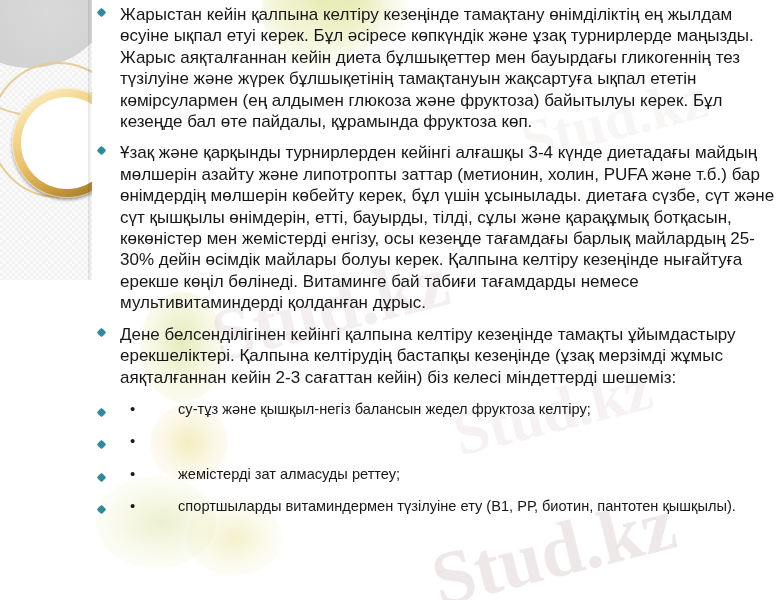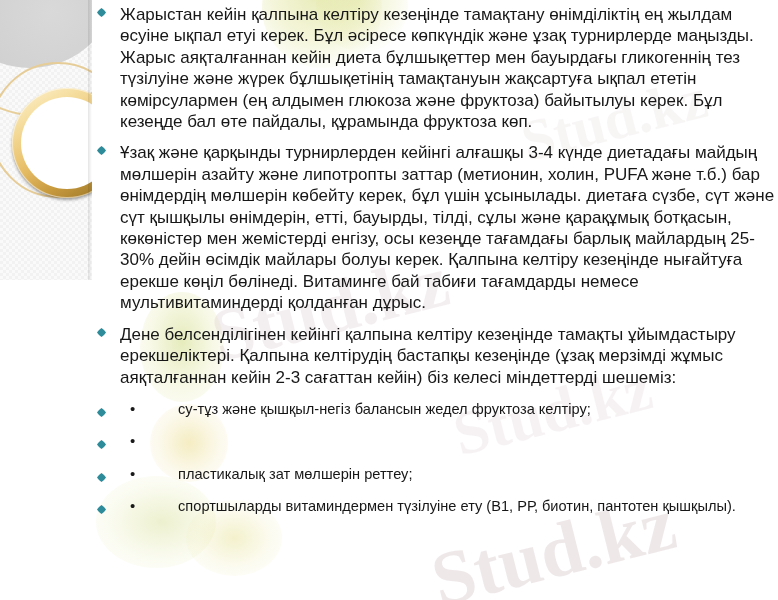--- a/index.html
+++ b/index.html
@@ -202,21 +202,21 @@
       <span class="dot"></span>
     </div>
 
     <div class="sub">
       <span class="bullet">
         <svg width="9" height="9" viewBox="0 0 9 9">
             <path d="M4.5 0 L7 2 L9 4.5 L7 7 L4.5 9 L2 7 L0 4.5 L2 2 Z" fill="#2e8b9a"></path>
           </svg>
       </span>
       <span class="dot"></span>
-      <span class="txt">пластикалық зат мөлшерін реттеу;</span>
+      <span class="txt">жемістерді зат алмасуды реттеу;</span>
     </div>
 
     <div class="sub">
       <span class="bullet">
         <svg width="9" height="9" viewBox="0 0 9 9">
             <path d="M4.5 0 L7 2 L9 4.5 L7 7 L4.5 9 L2 7 L0 4.5 L2 2 Z" fill="#2e8b9a"></path>
           </svg>
       </span>
       <span class="dot"></span>
       <span class="txt">спортшыларды витаминдермен түзілуіне ету (В1, РР, биотин, пантотен қышқылы).</span>

